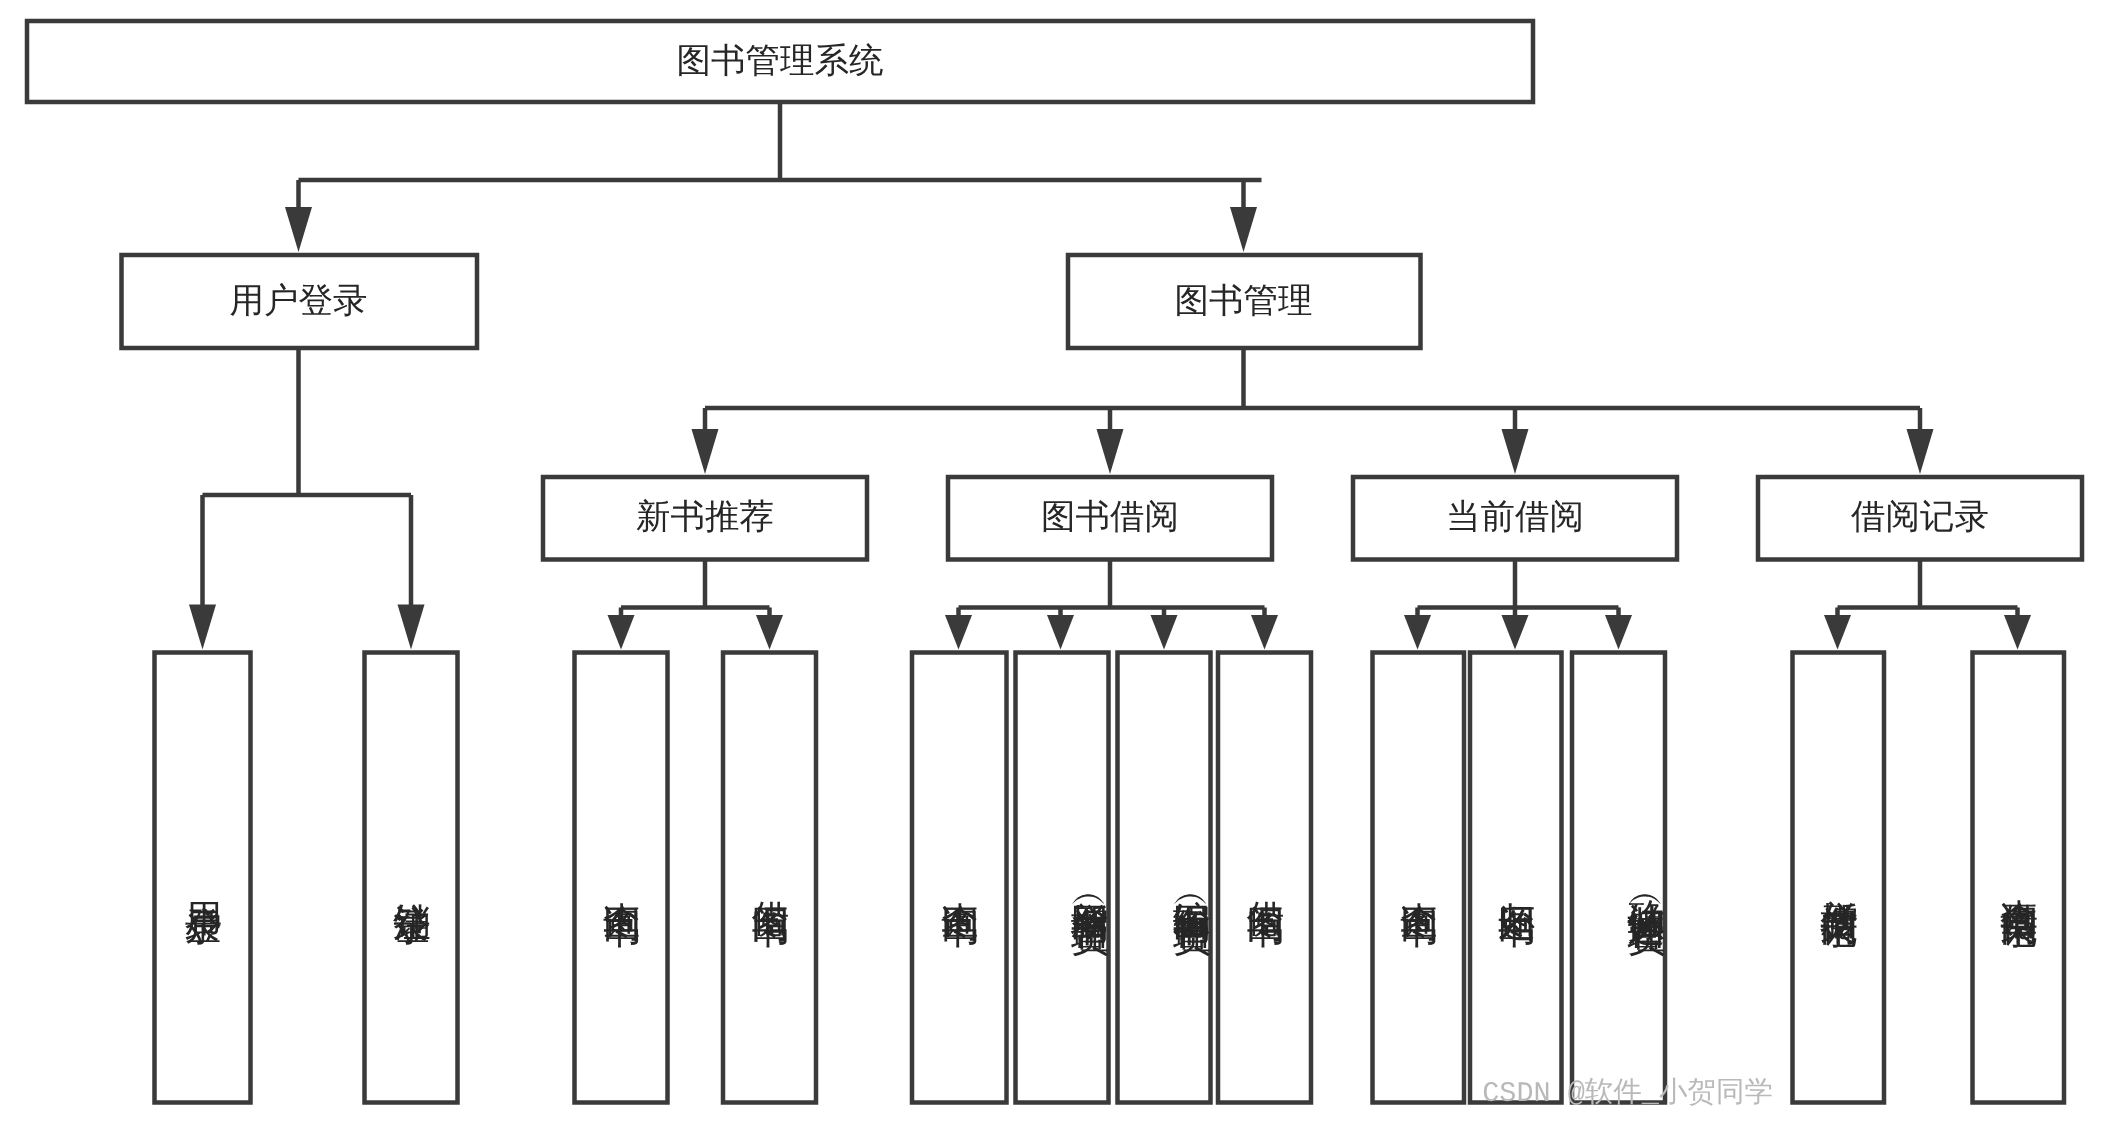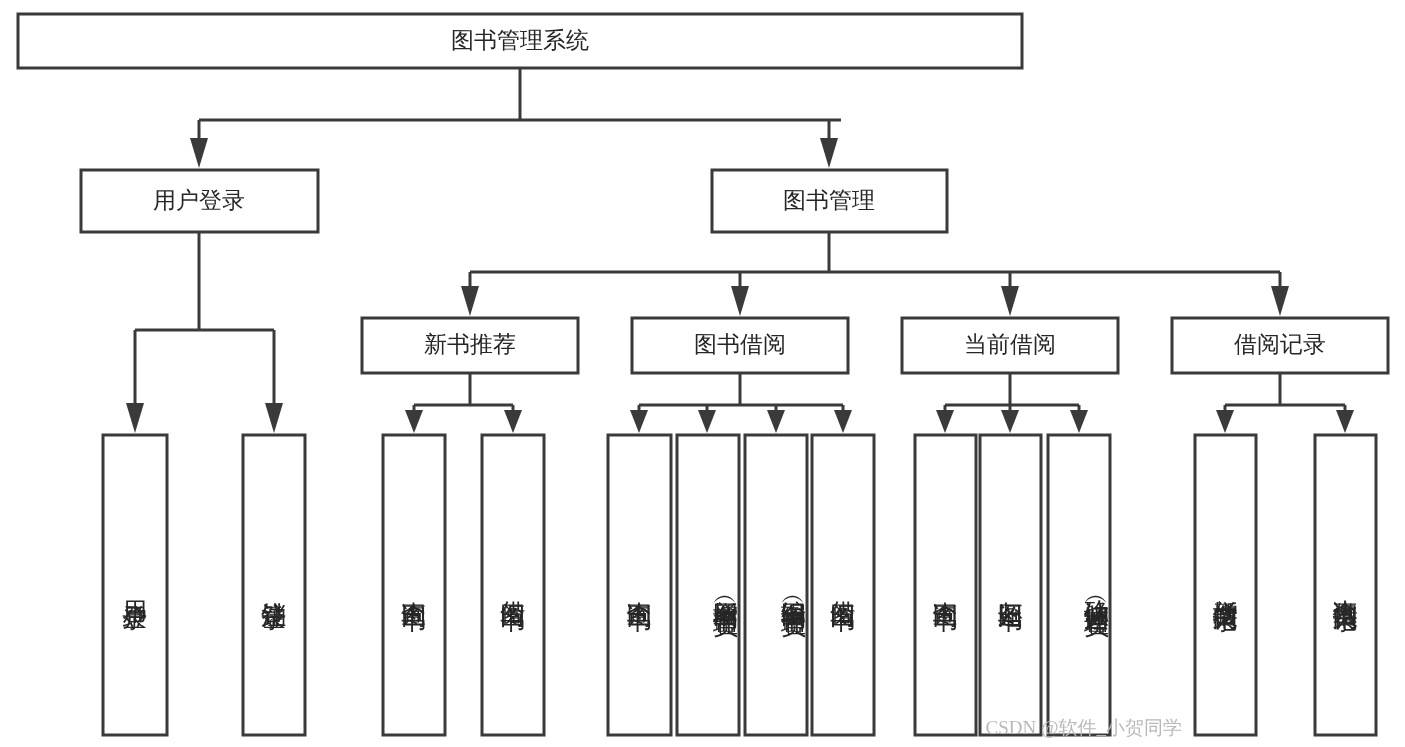--- a/index.html
+++ b/index.html
@@ -65,21 +65,21 @@
     justify-content: center;
     text-align: center;
     white-space: nowrap;
     pointer-events: none;
     user-select: none;
   }
   .watermark {
     position: absolute;
     right: 8px;
     bottom: 6px;
-    font-family: Liberation Serif, serif;
+    font-family: Liberation Mono, monospace;
     font-size: 19px;
     color: #b9b9b9;
     white-space: nowrap;
     user-select: none;
   }
 </style>
 </head>
 <body>
 
 <div id="diagram-root">

